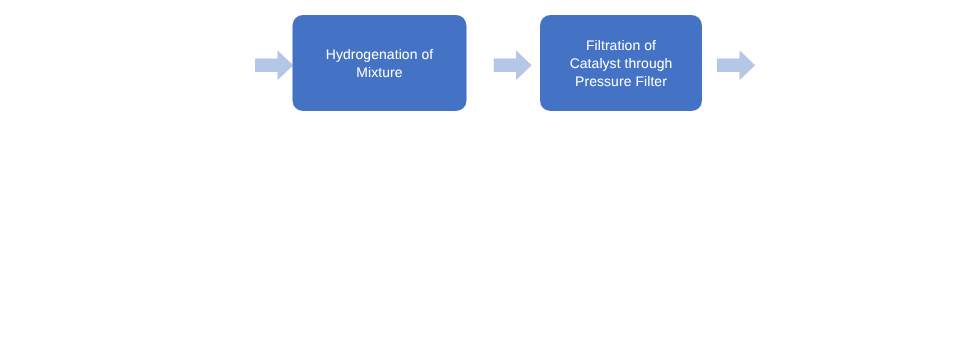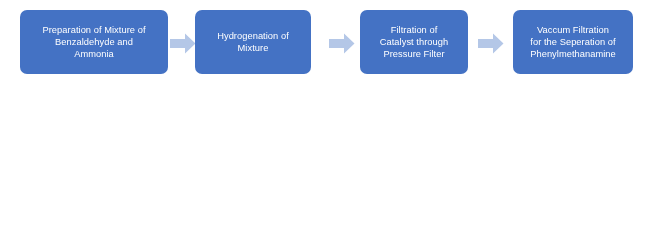--- a/index.html
+++ b/index.html
@@ -66,25 +66,20 @@
 
   #arrow-1 { left: 170px; }
   #arrow-2 { left: 329px; }
   #arrow-3 { left: 478px; }
 </style>
 </head>
 <body>
 
 <div id="flowchart">
 
-  <div class="process-box" id="box-1">
-    <span class="process-label">Preparation of Mixture of
-Benzaldehyde and
-Ammonia</span>
-  </div>
 
   <div class="arrow" id="arrow-1">
     <svg viewBox="0 0 26 21" xmlns="http://www.w3.org/2000/svg" aria-hidden="true">
       <path d="M0 6 L15 6 L15 0.5 L25.5 10.5 L15 20.5 L15 15 L0 15 Z" fill="currentColor"></path>
     </svg>
   </div>
 
   <div class="process-box" id="box-2">
     <span class="process-label">Hydrogenation of
 Mixture</span>
@@ -101,19 +96,14 @@
 Catalyst through
 Pressure Filter</span>
   </div>
 
   <div class="arrow" id="arrow-3">
     <svg viewBox="0 0 26 21" xmlns="http://www.w3.org/2000/svg" aria-hidden="true">
       <path d="M0 6 L15 6 L15 0.5 L25.5 10.5 L15 20.5 L15 15 L0 15 Z" fill="currentColor"></path>
     </svg>
   </div>
 
-  <div class="process-box" id="box-4">
-    <span class="process-label">Vaccum Filtration
-for the Seperation of
-Phenylmethanamine</span>
-  </div>
 
 </div>
 
 </body></html>

